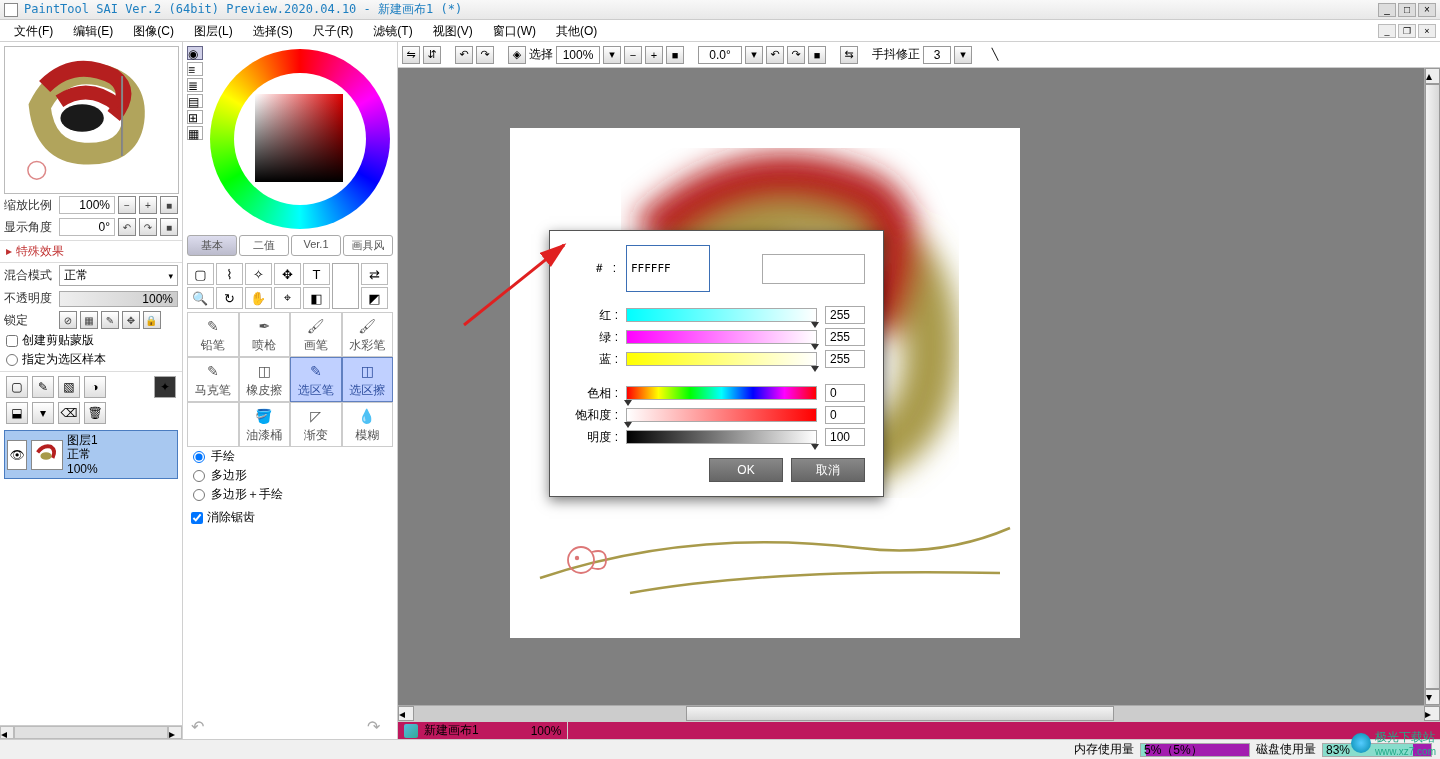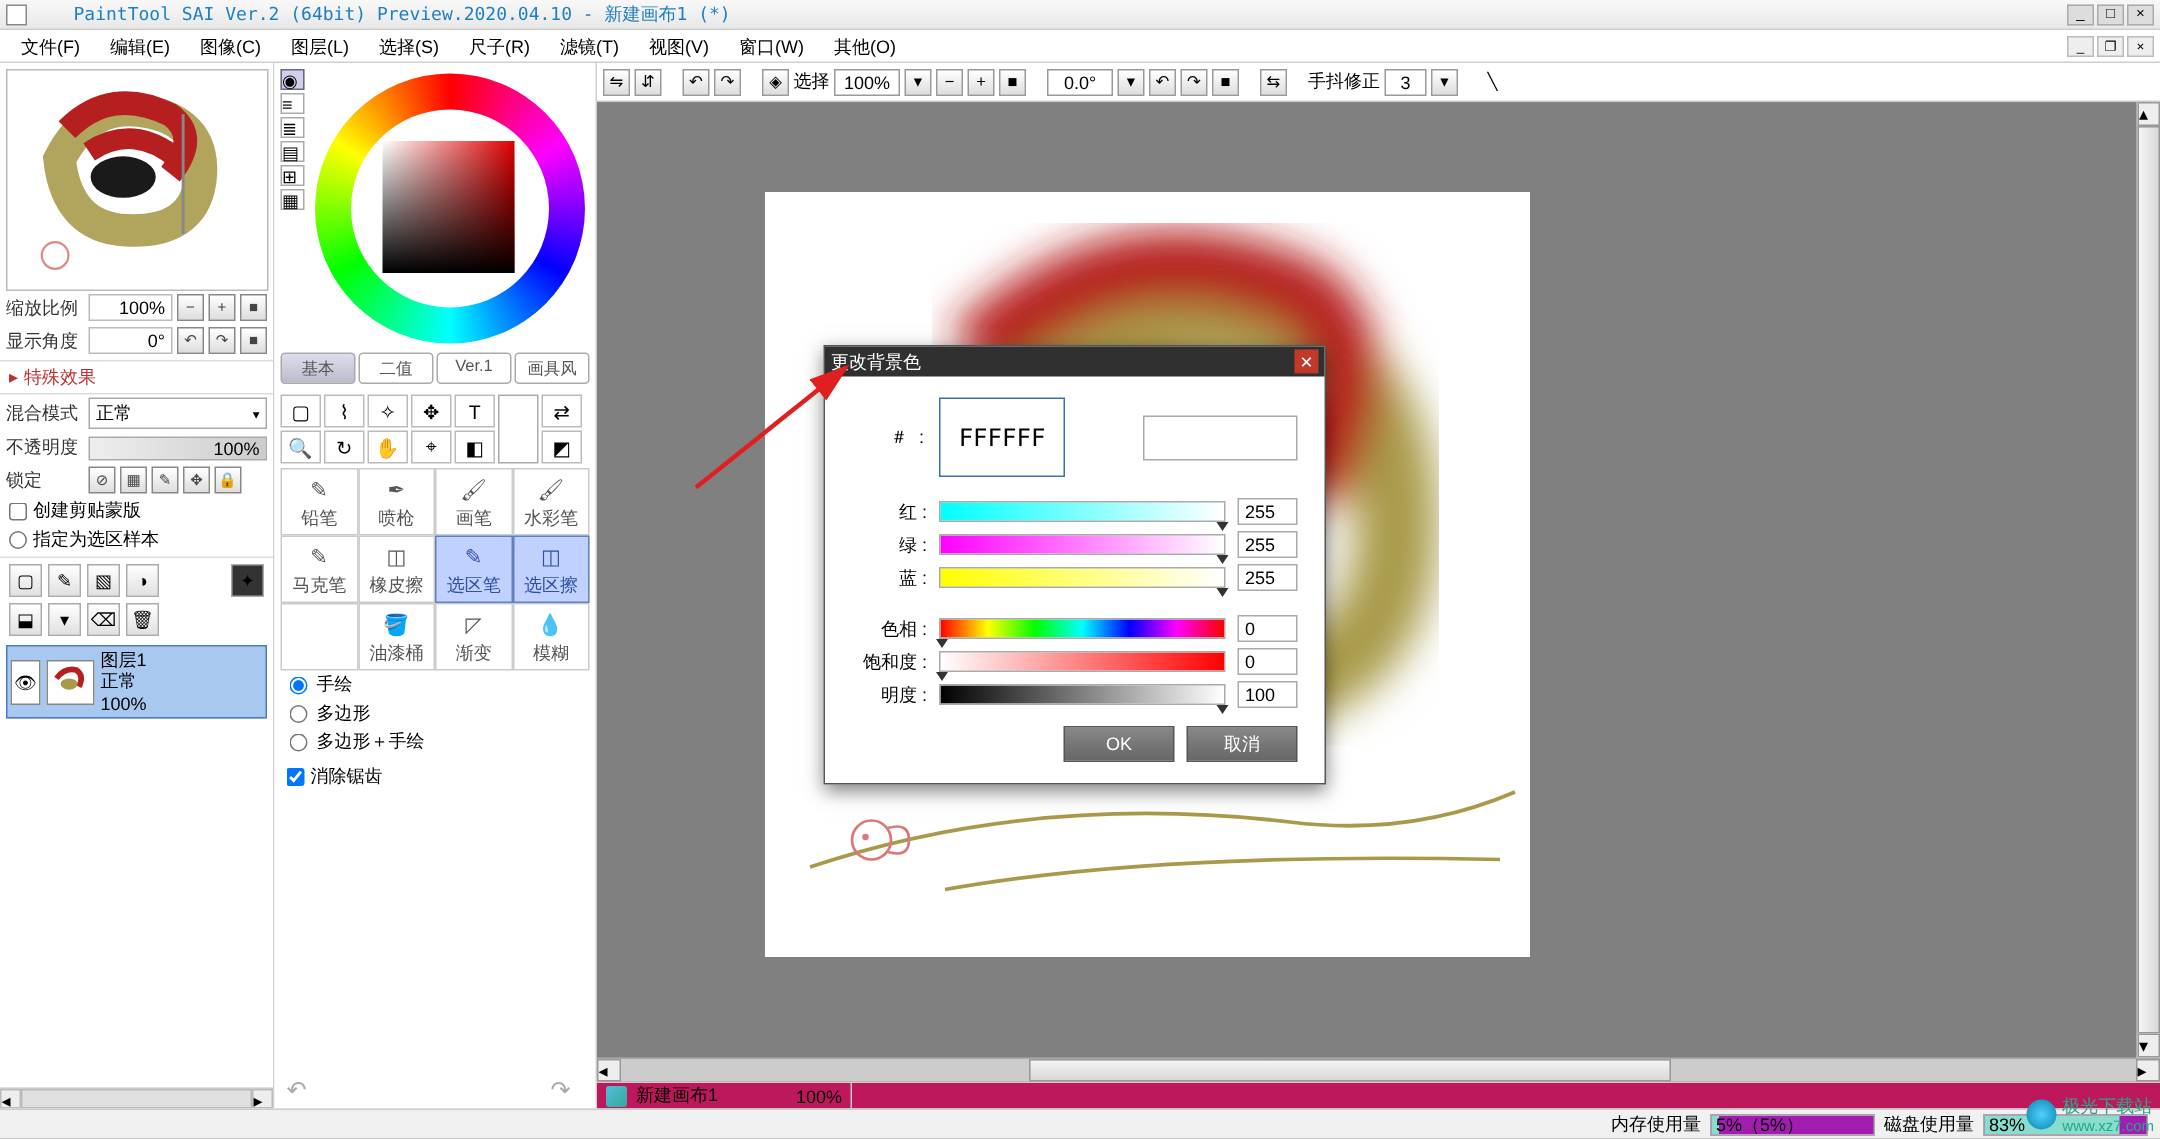--- a/index.html
+++ b/index.html
@@ -1,19 +1,19 @@
 <!DOCTYPE html>
 <html><head>
 <meta charset="utf-8">
 <style>
 * { margin:0; padding:0; box-sizing:border-box; font-family:"Microsoft YaHei",SimSun,Arial,sans-serif; font-size:12px; }
 body { background:#f0f0f0; width:1440px; height:759px; overflow:hidden; position:relative; }
 
 
-.titlebar { height:20px; background:linear-gradient(#f8f8f8,#e8e8e8); display:flex; align-items:center; padding:0 4px; border-bottom:1px solid #ccc;gap:25px; }
+.titlebar { height:20px; background:linear-gradient(#f8f8f8,#e8e8e8); display:flex; align-items:center; padding:0 4px; border-bottom:1px solid #ccc; }
 .titlebar .app-icon { width:14px; height:14px; background:#fff; border:1px solid #888; margin-right:6px; }
 .titlebar .title { flex:1; color:#1e7fc0; font-family:monospace; font-size:12px; }
 .titlebar .winbtns { display:flex; gap:2px; }
 .titlebar .winbtns span { width:18px; height:14px; background:#ddd; border:1px solid #aaa; display:flex; align-items:center; justify-content:center; font-size:10px; }
 
 
 .menubar { height:22px; background:#fff; border-bottom:1px solid #d0d0d0; display:flex; align-items:center; padding:0 4px; position:relative; }
 .menubar .mitem { padding:0 10px; height:22px; line-height:22px; color:#000000; }
 .menubar .winbtns2 { position:absolute; right:4px; display:flex; gap:2px; }
 .menubar .winbtns2 span { width:18px; height:14px; background:#eee; border:1px solid #bbb; display:flex; align-items:center; justify-content:center; font-size:9px; }
@@ -106,21 +106,21 @@
 .doc-tab .tabx { display:flex; align-items:center; gap:6px; padding:0 6px; border-right:1px solid #ccc; }
 .doc-tab .tabicon { width:14px; height:14px; background:linear-gradient(135deg,#5bd,#3a9); border-radius:2px; }
 
 
 .dialog { position:absolute; left:549px; top:230px; width:335px; background:#fff; border:1px solid #555; box-shadow:0 4px 12px rgba(0,0,0,.5); z-index:100; }
 .dialog .dtitle { height:20px; background:#303030; color:#fff; display:flex; align-items:center; padding:0 4px; font-size:12px; }
 .dialog .dtitle .dclose { margin-left:auto; width:16px; height:16px; background:#c0392b; color:#fff; display:flex; align-items:center; justify-content:center; font-size:11px; }
 .dialog .dbody { padding:14px 18px 14px 18px; }
 .dialog .hexrow { display:flex; align-items:center; gap:8px; margin-bottom:14px; }
 .dialog .hexlbl { width:50px; text-align:right; font-size:12px; letter-spacing:2px; }
-.dialog .hexin { width:84px; border:1px solid #3b6fb5; padding:16px 4px; font-family:monospace; font-size:16px;text-align:center; }
+.dialog .hexin { width:84px; border:1px solid #3b6fb5; padding:16px 4px; font-family:monospace; font-size:11px; }
 .dialog .swatch { width:103px; height:30px; border:1px solid #aaa; margin-left:auto; background:#fff; }
 .dialog .crow { display:flex; align-items:center; gap:8px; margin:4px 0; }
 .dialog .crow .clbl { width:50px; text-align:right; }
 .dialog .crow .cslider { flex:1; height:14px; border:1px solid #aaa; position:relative; }
 .dialog .crow .cslider .tri { position:absolute; bottom:-7px; right:-3px; width:0;height:0;border-left:4px solid transparent;border-right:4px solid transparent;border-top:6px solid #333; }
 .dialog .crow .cval { width:40px; border:1px solid #aaa; padding:1px 4px; text-align:left; }
 .dialog .dbtns { display:flex; justify-content:flex-end; gap:8px; margin-top:12px; }
 .dialog .dbtn { width:74px; height:24px; background:linear-gradient(#888,#666); color:#fff; border:1px solid #555; display:flex; align-items:center; justify-content:center; }
 
 .arrow { position:absolute; left:444px; top:175px; z-index:101; pointer-events:none; }
@@ -459,24 +459,20 @@
         <span class="tabicon"></span>
         <span>新建画布1</span>
         <span style="width:40px"></span>
         <span>100%</span>
       </div>
     </div>
   </div>
 </div>
 
 <div class="dialog">
-  <div class="dtitle">
-    <span>更改背景色</span>
-    <span class="dclose">✕</span>
-  </div>
   <div class="dbody">
     <div class="hexrow">
       <span class="hexlbl">＃ :</span>
       <input class="hexin" value="FFFFFF" style="">
       <div class="swatch"></div>
     </div>
     <div class="crow">
       <span class="clbl">红 :</span>
       <div class="cslider" style="background:linear-gradient(90deg,#0ff,#fff)">
           <div class="tri"></div>

